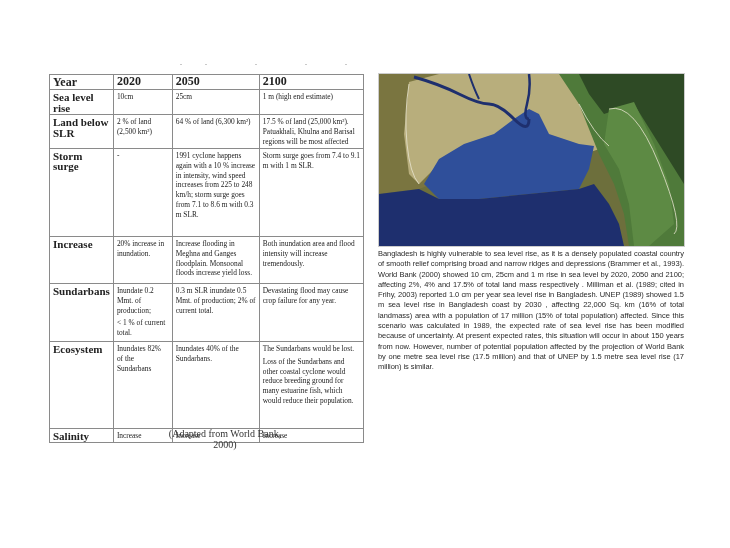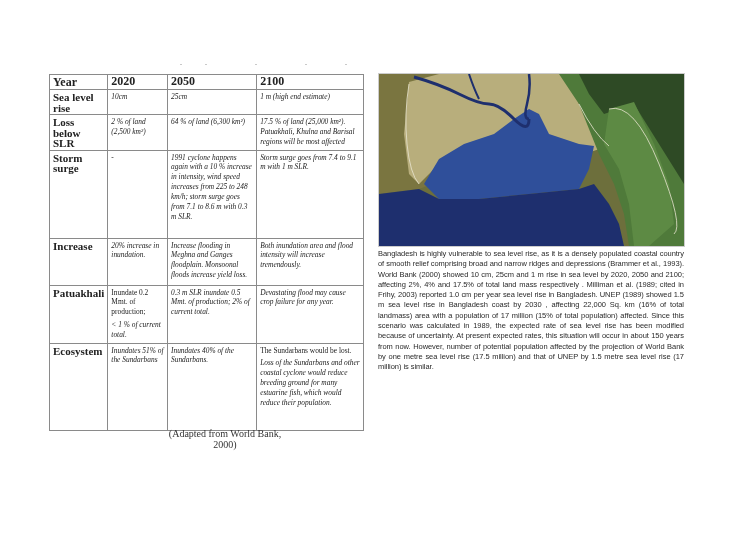--- a/index.html
+++ b/index.html
@@ -8,21 +8,21 @@
   .dots span { position:absolute; top:0; width:2px; height:1px; background:#c9c9c9; }
   table.slr { position:absolute; left:49px; top:74px; width:315px; border-collapse:collapse; font-size:7.4px; line-height:9.9px; }
   table.slr td { border:1px solid #8a8a8a; vertical-align:top; padding:2px 3px 1px 3px; }
   table.slr td.rowhead { font-weight:bold; font-size:11px; line-height:10.5px; }
   table.slr tr.head td { font-weight:bold; font-size:12px; }
   table.slr col.c0 { width:57px; }
   table.slr col.c1 { width:60px; }
   table.slr col.c2 { width:90px; }
   table.slr col.c3 { width:108px; }
   .cell p { margin:0 0 3px 0; }
-  .cell p:last-child { margin-bottom:0;font-style:italic; }
+  .cell p:last-child { margin-bottom:0; }
   .caption { position:absolute; left:160px; top:428px; width:130px; text-align:center; font-size:10px; color:#333; }
   .map { position:absolute; left:378px; top:73px; width:305px; height:172px; overflow:hidden; border:1px solid #ccc; }
   .map svg { display:block; }
   .para { position:absolute; left:378px; top:249px; width:306px; font-family:Liberation Sans, sans-serif; font-size:7.5px; line-height:10.3px; color:#2a2a2a; text-align:justify; letter-spacing:-0.05px; }
 </style>
 </head>
 <body>
 
 <div class="dots">
   <span style="left:0px"></span>
@@ -52,21 +52,21 @@
           <p>10cm</p>
         </td>
         <td class="cell">
           <p>25cm</p>
         </td>
         <td class="cell">
           <p>1 m (high end estimate)</p>
         </td>
       </tr>
       <tr style="height: 25px;">
-        <td class="rowhead">Loss below SLR</td>
+        <td class="rowhead">Land below SLR</td>
         <td class="cell">
           <p>2 % of land (2,500 km²)</p>
         </td>
         <td class="cell">
           <p>64 % of land (6,300 km²)</p>
         </td>
         <td class="cell">
           <p>17.5 % of land (25,000 km²). Patuakhali, Khulna and Barisal regions will be most affected</p>
         </td>
       </tr>
@@ -88,43 +88,55 @@
           <p>20% increase in inundation.</p>
         </td>
         <td class="cell">
           <p>Increase flooding in Meghna and Ganges floodplain. Monsoonal floods increase yield loss.</p>
         </td>
         <td class="cell">
           <p>Both inundation area and flood intensity will increase tremendously.</p>
         </td>
       </tr>
       <tr style="height: 58px;">
-        <td class="rowhead">Patuakhali</td>
+        <td class="rowhead">Sundarbans</td>
         <td class="cell">
           <p>Inundate 0.2 Mmt. of production;</p>
           <p>&lt; 1 % of current total.</p>
         </td>
         <td class="cell">
           <p>0.3 m SLR inundate 0.5 Mmt. of production; 2% of current total.</p>
         </td>
         <td class="cell">
           <p>Devastating flood may cause crop failure for any year.</p>
         </td>
       </tr>
       <tr style="height: 87px; margin-top: 11px;">
         <td class="rowhead">Ecosystem</td>
         <td class="cell">
-          <p>Inundates 51% of the Sundarbans</p>
+          <p>Inundates 82% of the Sundarbans</p>
         </td>
         <td class="cell">
           <p>Inundates 40% of the Sundarbans.</p>
         </td>
         <td class="cell">
           <p>The Sundarbans would be lost.</p>
           <p>Loss of the Sundarbans and other coastal cyclone would reduce breeding ground for many estuarine fish, which would reduce their population.</p>
+        </td>
+      </tr>
+      <tr style="height: 10px;">
+        <td class="rowhead">Salinity</td>
+        <td class="cell">
+          <p>Increase</p>
+        </td>
+        <td class="cell">
+          <p>Increase</p>
+        </td>
+        <td class="cell">
+          <p>Increase</p>
         </td>
       </tr>
     </tbody>
 </table>
 
 <div class="caption">(Adapted from World Bank, 2000)</div>
 
 <div class="map">
   <svg width="305" height="172" viewBox="0 0 305 172" id="mapsvg">
     <rect x="0" y="0" width="305" height="172" fill="#6d6f3c"></rect>

